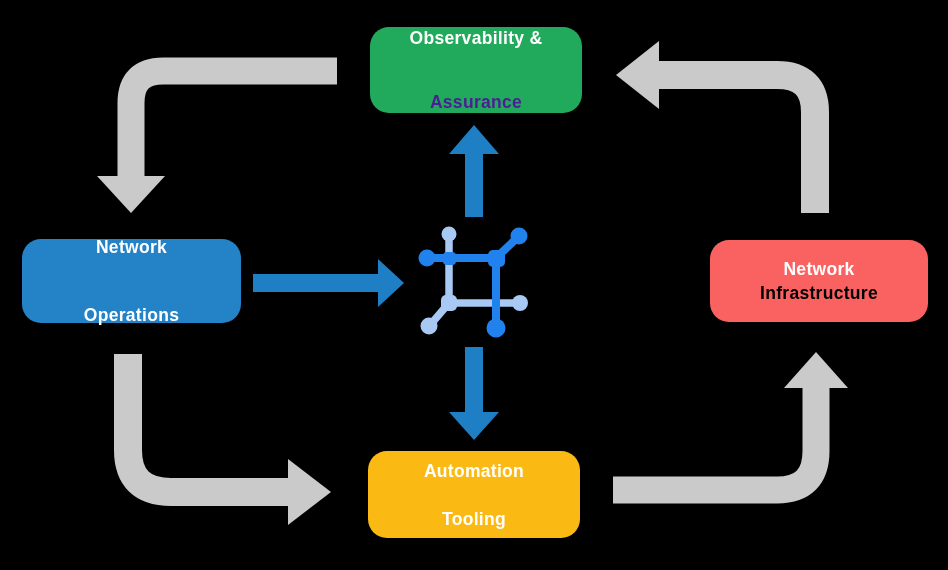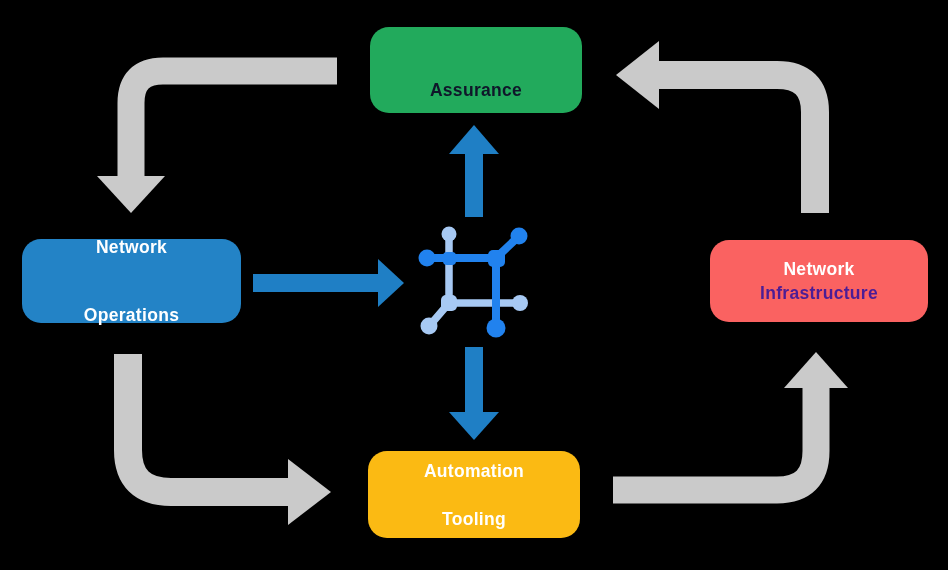--- a/index.html
+++ b/index.html
@@ -102,31 +102,32 @@
         <circle cx="427" cy="258" r="8.5" fill="#2182EE"></circle>
         <circle cx="519" cy="236" r="8.5" fill="#2182EE"></circle>
         <circle cx="496" cy="328" r="9.5" fill="#2182EE"></circle>
         <rect x="443" y="252" width="13" height="13" rx="4" fill="#2182EE"></rect>
         <rect x="488" y="250" width="17" height="17" rx="5" fill="#2182EE"></rect>
       </g>
     </g>
   </svg>
 
   <div class="node-box box-observability" style="background-color: rgb(34, 170, 92);">
-    <span class="label-line" style="color: #0f172a; margin-top: 40px;">Assurance</span>
+    <span class="label-line" style="color: rgb(255, 255, 255);">Observability &amp;</span>
+    <span class="label-line" style="color: #4c1d95; margin-top: 40px;">Assurance</span>
   </div>
 
   <div class="node-box box-operations" style="background-color: rgb(35, 131, 198);">
     <span class="label-line" style="color: rgb(255, 255, 255);">Network</span>
     <span class="label-line" style="color: rgb(255, 255, 255); margin-top: 44px;">Operations</span>
   </div>
 
   <div class="node-box box-infrastructure" style="background-color: rgb(250, 98, 97);">
     <span class="label-line" style="color: rgb(255, 255, 255);">Network</span>
-    <span class="label-line" style="color: #4c1d95;">Infrastructure</span>
+    <span class="label-line" style="color: #000000;">Infrastructure</span>
   </div>
 
   <div class="node-box box-automation" style="background-color: rgb(251, 186, 19); gap: 24px;">
     <span class="label-line" style="color: rgb(255, 255, 255);">Automation</span>
     <span class="label-line" style="color: rgb(255, 255, 255);">Tooling</span>
   </div>
 
 </div>
 
 </body></html>

